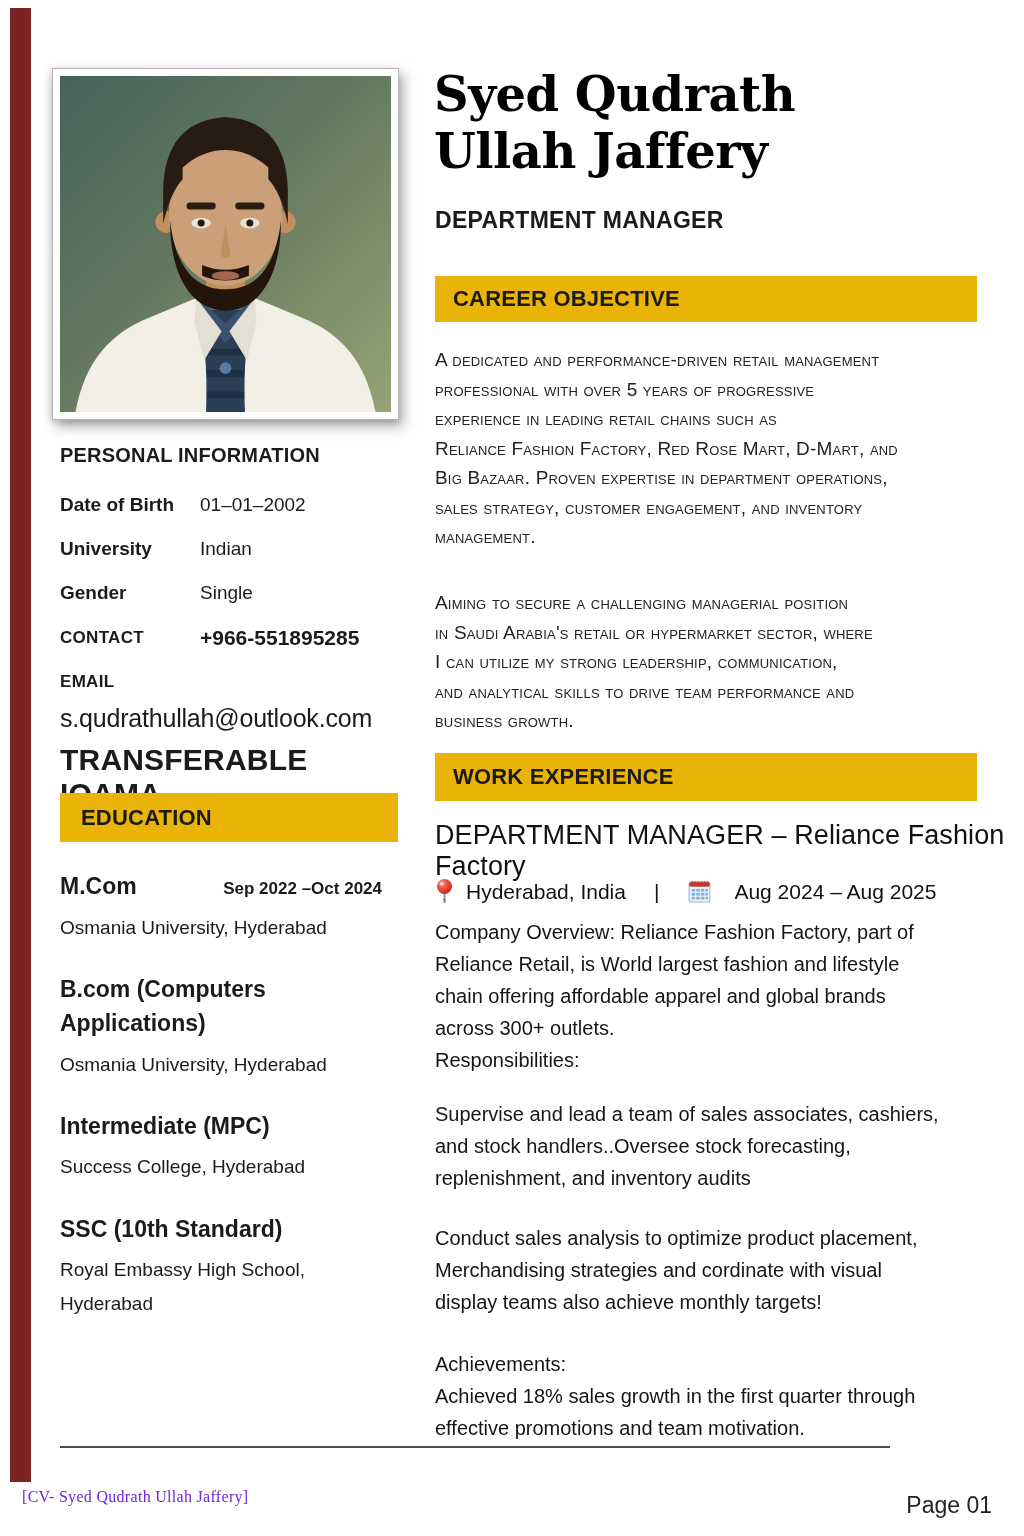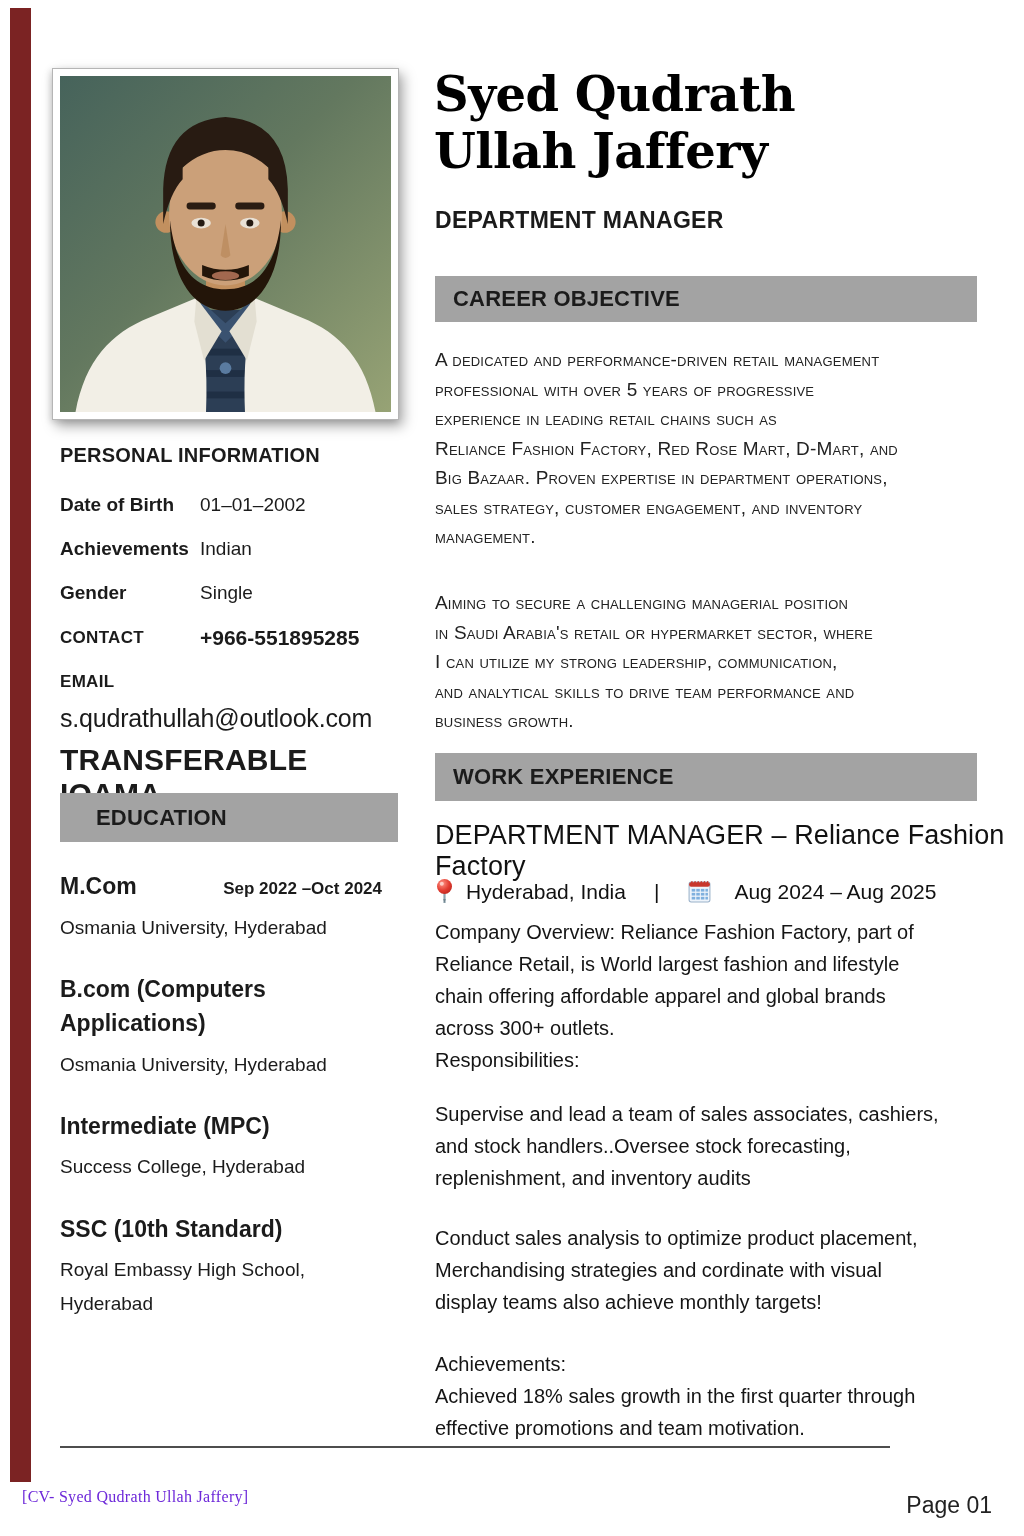--- a/index.html
+++ b/index.html
@@ -24,25 +24,25 @@
   .pi-heading { font-size:20px; font-weight:700; letter-spacing:0.2px; margin-bottom:27px; }
   .pi-row { display:flex; margin-bottom:22px; align-items:center; }
   .pi-label { width:140px; flex:0 0 140px; font-weight:600; font-size:19px; }
   .pi-value { font-size:19px; }
   .pi-row.contact .pi-label { font-size:17px; font-weight:700; letter-spacing:0.3px; }
   .pi-row.contact .pi-value { font-size:21px; font-weight:700; }
   .pi-email-label { font-size:17px; font-weight:700; letter-spacing:0.3px; margin-top:3px; }
   .pi-email-value { font-size:25px; margin-top:12px; letter-spacing:-0.2px; }
   .pi-iqama { font-size:30px; font-weight:600; margin-top:10px; letter-spacing:0.2px; }
   .section-bar {
-    background:#a3a3a3; display:flex; align-items:center;
+    background:#eab308; display:flex; align-items:center;
     font-size:22px; font-weight:700; letter-spacing:0.2px;
   }
   .education { position:absolute; left:60px; top:793px; width:348px; }
-  .edu-bar { width:338px; height:49px; padding-left:36px; }
+  .edu-bar { width:338px; height:49px; padding-left:21px; }
   .edu-entry { margin-top:27px; }
   .edu-row { display:flex; justify-content:space-between; width:322px; align-items:baseline; }
   .edu-degree { font-size:23px; font-weight:700; line-height:1.5; }
   .edu-date { font-size:17px; font-weight:700; white-space:nowrap; }
   .edu-school { font-size:19px; margin-top:7px; line-height:1.8; white-space:pre-line; }
   
   .name {
     position:absolute; left:434px; top:66px; width:560px;
     font-family:"DejaVu Serif", serif; font-weight:700; font-size:48px;
     line-height:1.18; letter-spacing:-0.5px; white-space:pre-line; color:#000000;
@@ -135,21 +135,21 @@
   </div>
 
   <div class="personal-info">
     <div class="pi-heading">PERSONAL INFORMATION</div>
 
     <div class="pi-row">
       <div class="pi-label">Date of Birth</div>
       <div class="pi-value">01–01–2002</div>
     </div>
     <div class="pi-row">
-      <div class="pi-label">Achievements</div>
+      <div class="pi-label">University</div>
       <div class="pi-value">Indian</div>
     </div>
     <div class="pi-row">
       <div class="pi-label">Gender</div>
       <div class="pi-value">Single</div>
     </div>
     <div class="pi-row contact">
       <div class="pi-label">CONTACT</div>
       <div class="pi-value">+966-551895285</div>
     </div>

